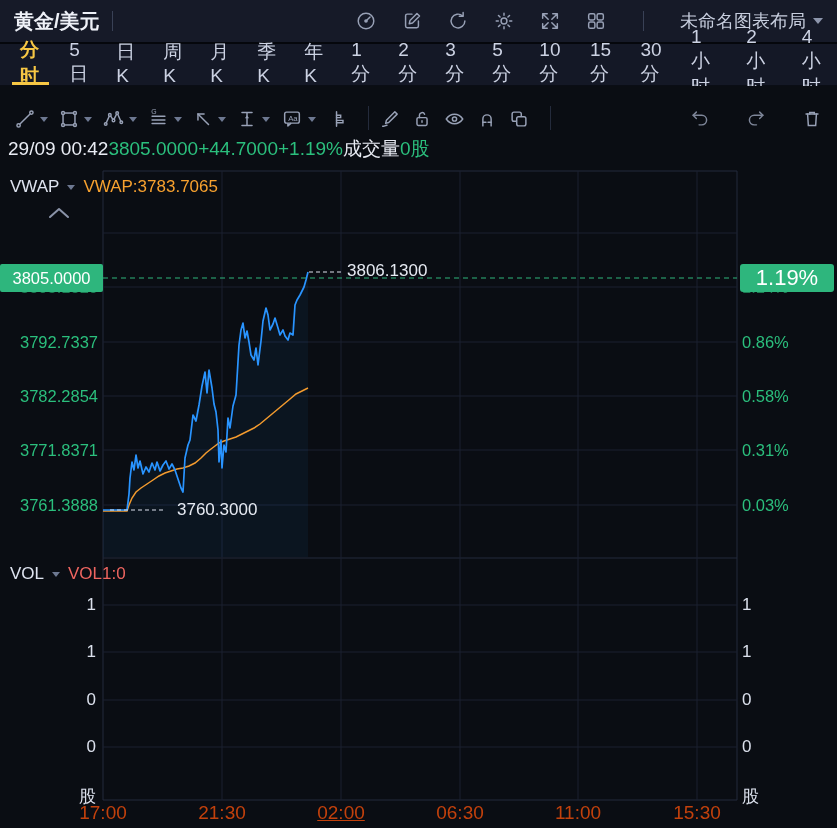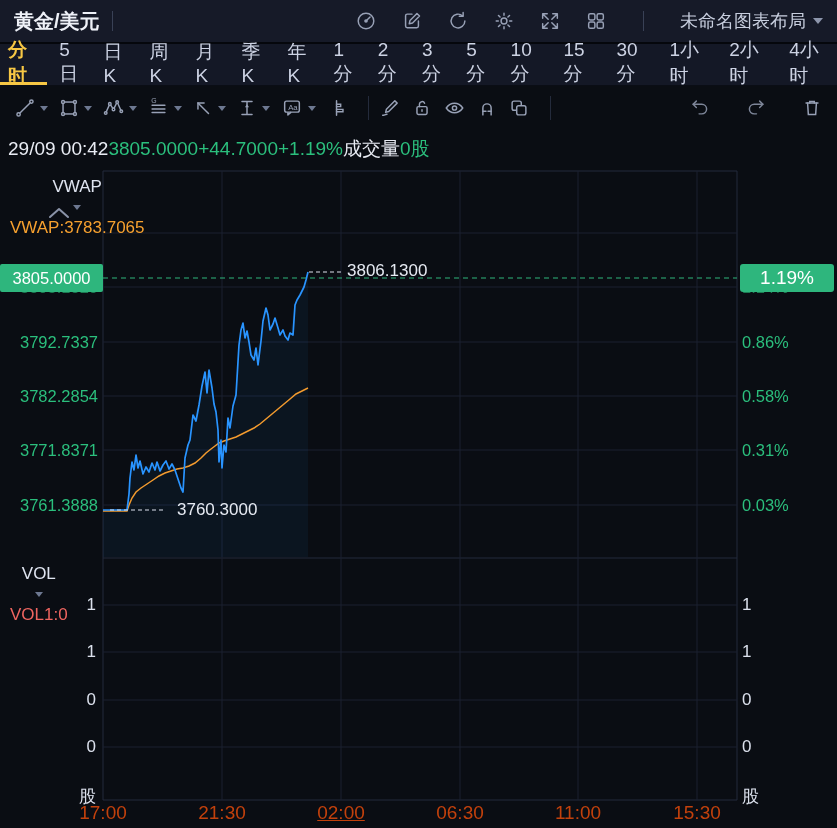--- a/index.html
+++ b/index.html
@@ -12,52 +12,52 @@
   .symbol { font-size:20px; font-weight:bold; color:#eef1f8; margin-left:14px; cursor:pointer; }
   .vdiv { width:1px; height:20px; background:#394156; margin:0 12px; }
   .chart-tab { height:44px; padding:0 24px; display:flex; align-items:center; font-size:19px; font-weight:bold; color:#eef1f8; background:#2a3040; }
   .topbar-right { margin-left:auto; display:flex; align-items:center; gap:24px; padding-right:14px; }
   .icon { display:inline-flex; align-items:center; justify-content:center; cursor:pointer; }
   .icon svg { stroke:#98a1b6; fill:none; stroke-width:1.6; stroke-linecap:round; stroke-linejoin:round; }
   .layout-select { display:flex; align-items:center; gap:7px; color:#c7cede; font-size:18px; cursor:pointer; white-space:nowrap; }
   .caret { width:0; height:0; border-left:5px solid transparent; border-right:5px solid transparent; border-top:6px solid #8d96ac; display:inline-block; }
 
   
-  .tfbar { position:absolute; top:44px; left:0; width:837px; height:42px; background:#141826; display:flex; align-items:stretch; gap:4px; border-bottom:1px solid #0a0d15; }
+  .tfbar { position:absolute; top:44px; left:0; width:837px; height:42px; background:#141826; display:flex; align-items:stretch; gap:12px; padding-left:12px; border-bottom:1px solid #0a0d15; }
   .tf { display:flex; align-items:center; padding:0 8px; font-size:19px; color:#ccd2e3; cursor:pointer; border-bottom:3px solid transparent; }
   .tf.active { color:#f7c744; font-weight:bold; border-bottom-color:#f7c744; }
 
   
-  .toolbar { position:absolute; top:86px; left:0; width:837px; height:44px; display:flex; align-items:center; padding:0 14px; background:#0a0d13; }
+  .toolbar { position:absolute; top:86px; left:0; width:837px; height:44px; display:flex; align-items:flex-end; padding:0 14px; background:#0a0d13; }
   .tool { display:flex; align-items:center; gap:4px; margin-right:10px; cursor:pointer; }
   .tool .caret { border-top-width:5px; border-left-width:4px; border-right-width:4px; border-top-color:#6d7891; }
   .tool-div { width:1px; height:24px; background:#242b3c; margin:0 10px; }
   .tool-end { margin-left:auto; display:flex; align-items:center; gap:34px; }
   .tool svg text, .icon svg text { stroke:none; fill:#98a1b6; font-family:"Liberation Sans",sans-serif; }
 
   
   .quote { position:absolute; top:130px; left:0; width:837px; height:38px; display:flex; align-items:center; padding-left:8px; font-size:19px; }
   .q-white { color:#e9ecf4; }
   .q-green { color:#2bbf7d; }
 
   
   .plot-svg { position:absolute; top:0; left:0; }
-  .ind-row { position:absolute; display:flex; align-items:center; gap:8px; font-size:17px; z-index:4; cursor:pointer;flex-direction:column; }
+  .ind-row { position:absolute; display:flex; align-items:center; gap:8px; font-size:17px; z-index:4; cursor:pointer; }
   .ind-row .caret { border-top-width:5px; border-left-width:4px; border-right-width:4px; border-top-color:#6d7891; }
   .ind-name { color:#dfe4f0; }
   .ind-val-orange { color:#f7a12f; }
   .ind-val-red { color:#ee6560; }
   .axl { position:absolute; left:0; width:96px; text-align:right; font-size:16.5px; color:#2bbf7d; height:20px; line-height:20px; z-index:1;padding-left:20px; }
   .axr { position:absolute; left:742px; width:92px; text-align:left; font-size:16.5px; color:#2bbf7d; height:20px; line-height:20px; z-index:1; }
   .axl.hidden-lbl { color:#1d7a52; z-index:1; }
   .axr.hidden-lbl { color:#1d7a52; z-index:1; }
   .vol-axl { position:absolute; left:0; width:96px; text-align:right; font-size:17px; color:#dbe0ec; height:20px; line-height:20px; }
   .vol-axr { position:absolute; left:742px; width:60px; text-align:left; font-size:17px; color:#dbe0ec; height:20px; line-height:20px; }
   .price-badge { position:absolute; left:0; top:264px; width:103px; height:28px; background:#2eb67d; color:#ffffff; font-size:16.5px; display:flex; align-items:center; justify-content:center; border-radius:2px; z-index:3; }
-  .pct-badge { position:absolute; left:740px; top:264px; width:94px; height:28px; background:#2eb67d; color:#ffffff; font-size:19px; display:flex; align-items:center; justify-content:center; border-radius:3px; z-index:3; }
+  .pct-badge { position:absolute; left:740px; top:264px; width:94px; height:28px; background:#2eb67d; color:#ffffff; font-size:22px; display:flex; align-items:center; justify-content:center; border-radius:3px; z-index:3; }
   .anno { position:absolute; font-size:17px; color:#e6eaf2; z-index:2; }
   .time-lbl { position:absolute; top:802px; transform:translateX(-50%); font-size:19px; color:#c2410c; }
   .watermark { position:absolute; left:294px; top:262px; display:flex; align-items:center; z-index:0; pointer-events:none; }
   .wm-circle { width:112px; height:112px; border:7px solid rgba(255,255,255,0.045); border-radius:50%; }
   .wm-text { margin-left:16px; font-size:42px; font-weight:bold; letter-spacing:3px; line-height:44px; color:rgba(255,255,255,0.05); }
   .collapse-chevron { position:absolute; z-index:4; cursor:pointer; }
 </style>
 </head>
 <body>
 

